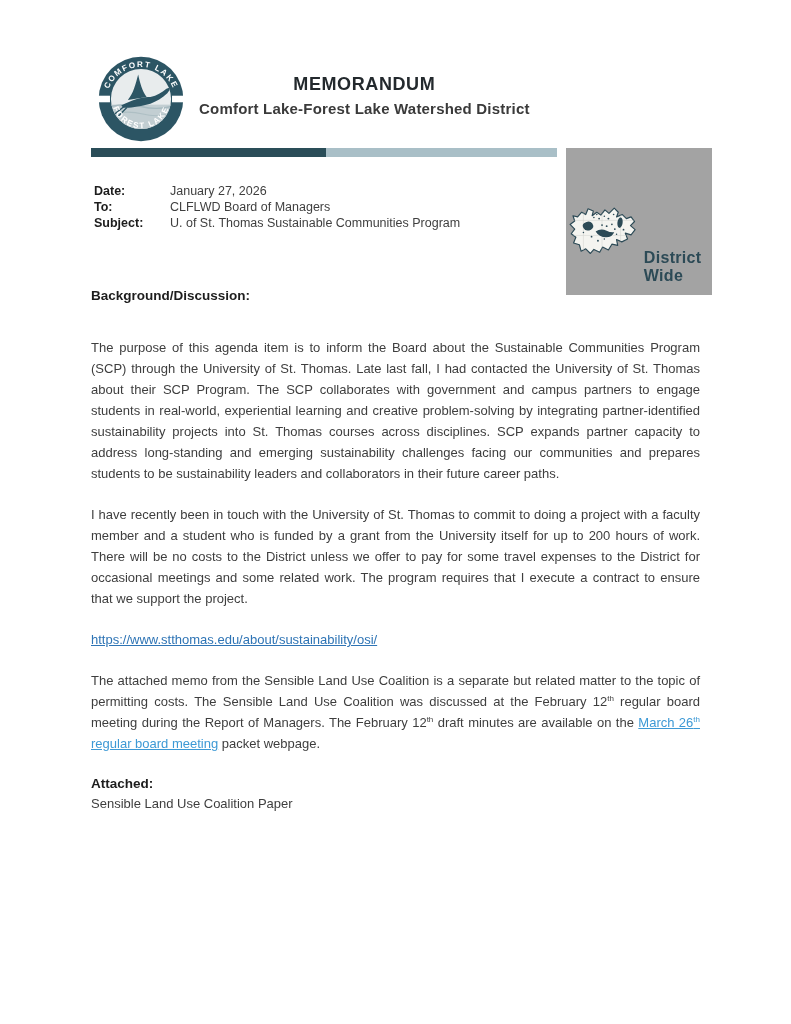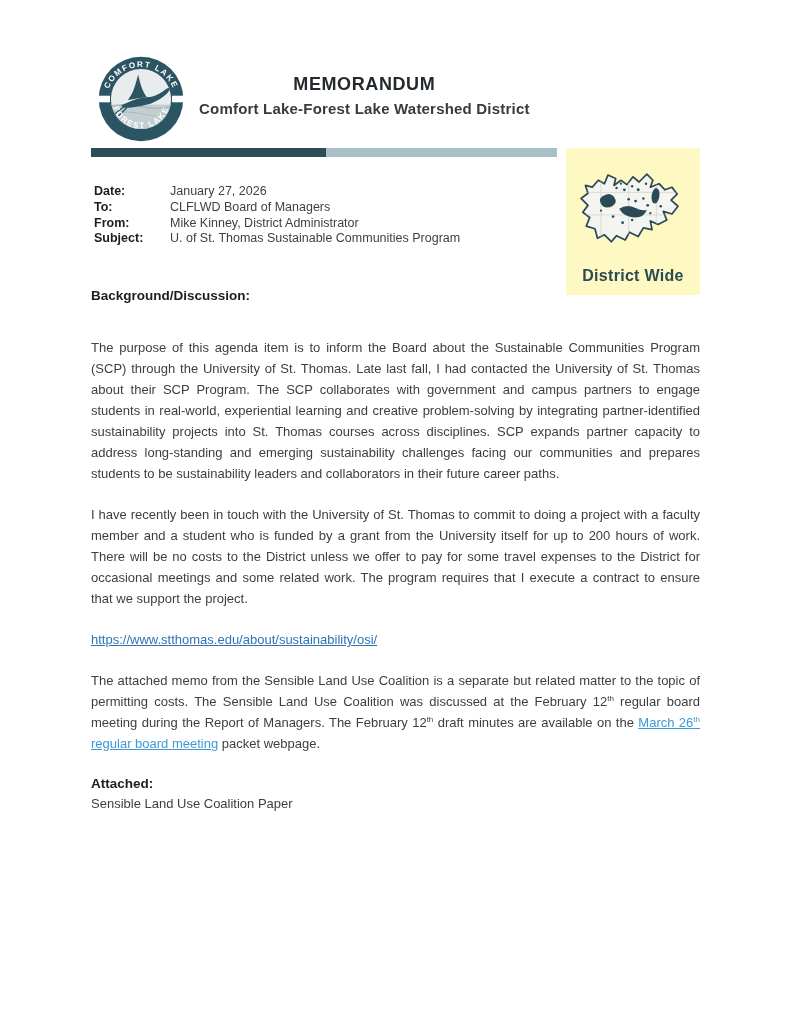--- a/index.html
+++ b/index.html
@@ -19,22 +19,22 @@
   .memo-title { font-size:18px; font-weight:bold; color:#23292d; letter-spacing:.6px; }
   .memo-subtitle { font-size:15px; color:#3a3a3a; margin-top:5px; letter-spacing:.2px;font-weight:bold; }
 
   
   .divider { position:absolute; left:91px; top:148px; width:466px; height:9px; display:flex; }
   .divider-dark  { width:235px; height:100%; background:#2a4d58; }
   .divider-light { flex:1; height:100%; background:#a9bfc7; }
 
   
   .district-badge {
-    position:absolute; left:566px; top:148px; width:134px; height:147px;
-    background:#fef9c3; display:flex; flex-direction:column; align-items:center;
+    position:absolute; left:566px; top:148px; width:146px; height:147px;
+    background:#a3a3a3; display:flex; flex-direction:row; align-items:center;
   }
   .district-map { margin-top:13px; }
   .district-label {
     margin-top:auto; margin-bottom:10px;
     font-size:16px; font-weight:bold; color:#2c4a56; letter-spacing:.3px;
   }
 
   
   .meta { position:absolute; left:94px; top:184px; font-size:12.5px; }
   .meta-row { display:flex; line-height:15.8px; }
@@ -147,24 +147,20 @@
   <section class="meta">
     <div class="meta-row">
       <span class="meta-label">Date:</span>
       <span class="meta-value">January 27, 2026</span>
     </div>
     <div class="meta-row">
       <span class="meta-label">To:</span>
       <span class="meta-value">CLFLWD Board of Managers</span>
     </div>
     <div class="meta-row">
-      <span class="meta-label">From:</span>
-      <span class="meta-value">Mike Kinney, District Administrator</span>
-    </div>
-    <div class="meta-row">
       <span class="meta-label">Subject:</span>
       <span class="meta-value">U. of St. Thomas Sustainable Communities Program</span>
     </div>
   </section>
 
   <main class="content">
     <h3 class="section-heading">Background/Discussion:</h3>
 
     <p>The purpose of this agenda item is to inform the Board about the Sustainable Communities Program (SCP) through the University of St. Thomas. Late last fall, I had contacted the University of St. Thomas about their SCP Program. The SCP collaborates with government and campus partners to engage students in real-world, experiential learning and creative problem-solving by integrating partner-identified sustainability projects into St. Thomas courses across disciplines. SCP expands partner capacity to address long-standing and emerging sustainability challenges facing our communities and prepares students to be sustainability leaders and collaborators in their future career paths.</p>
 

